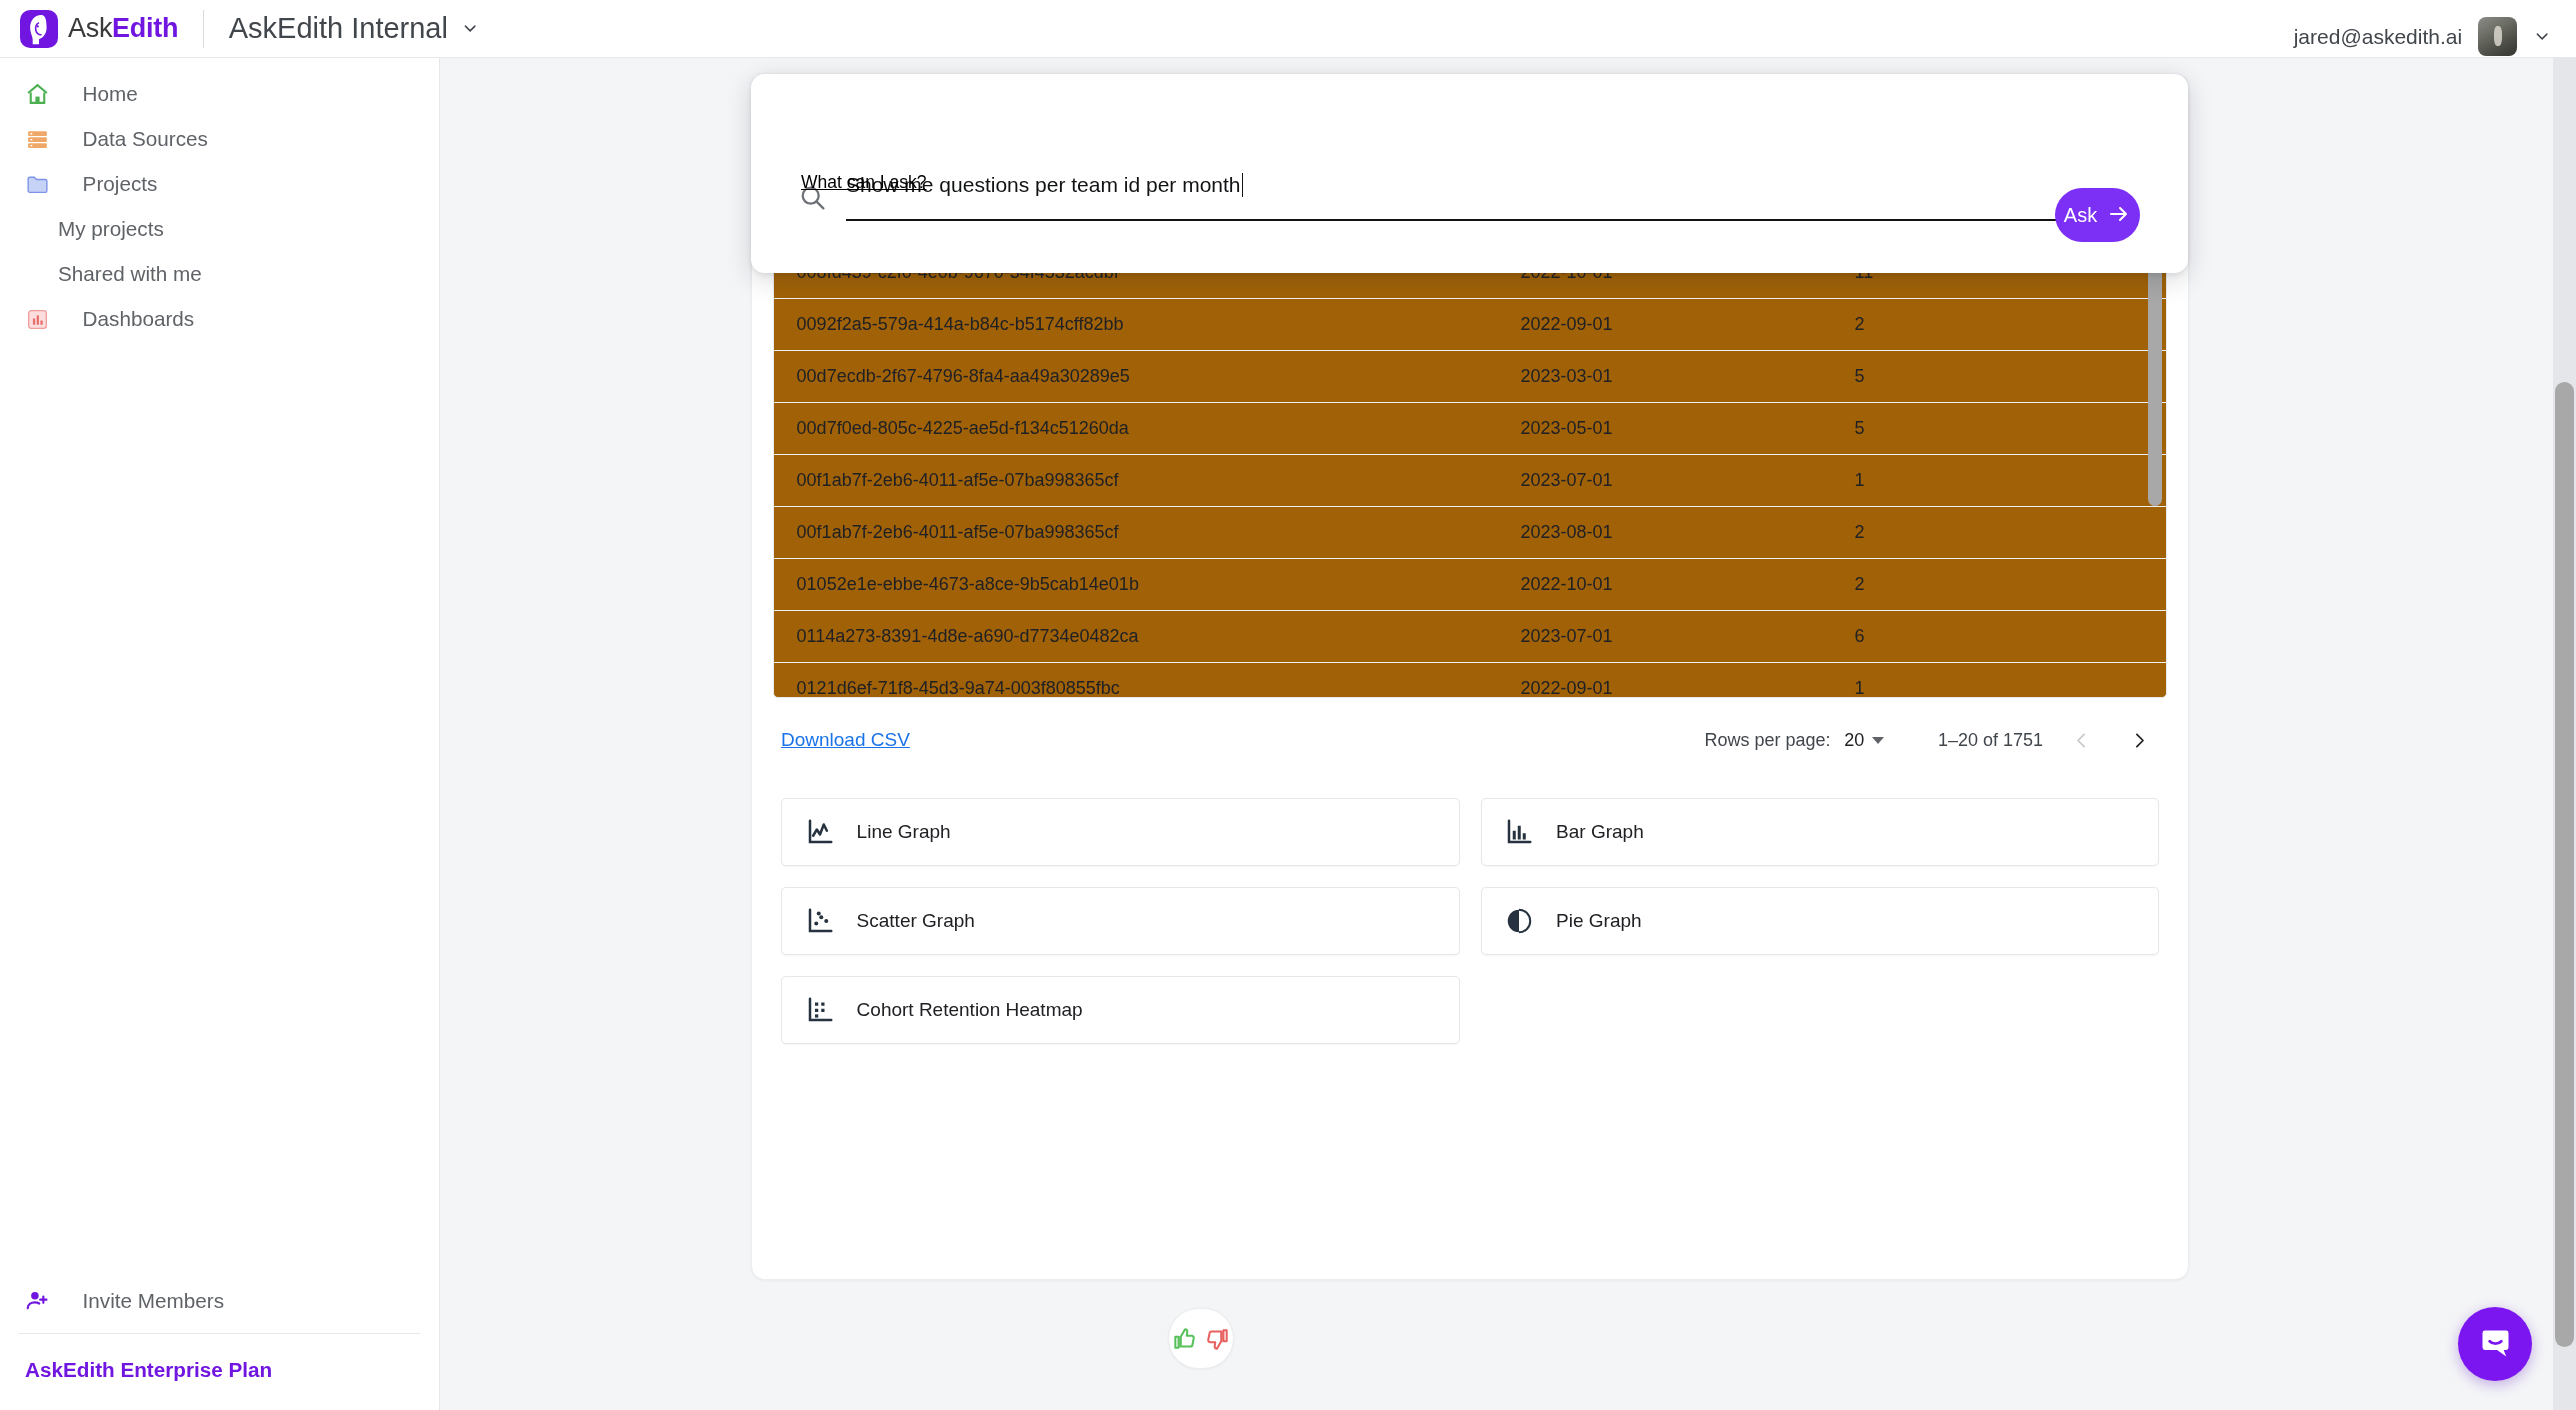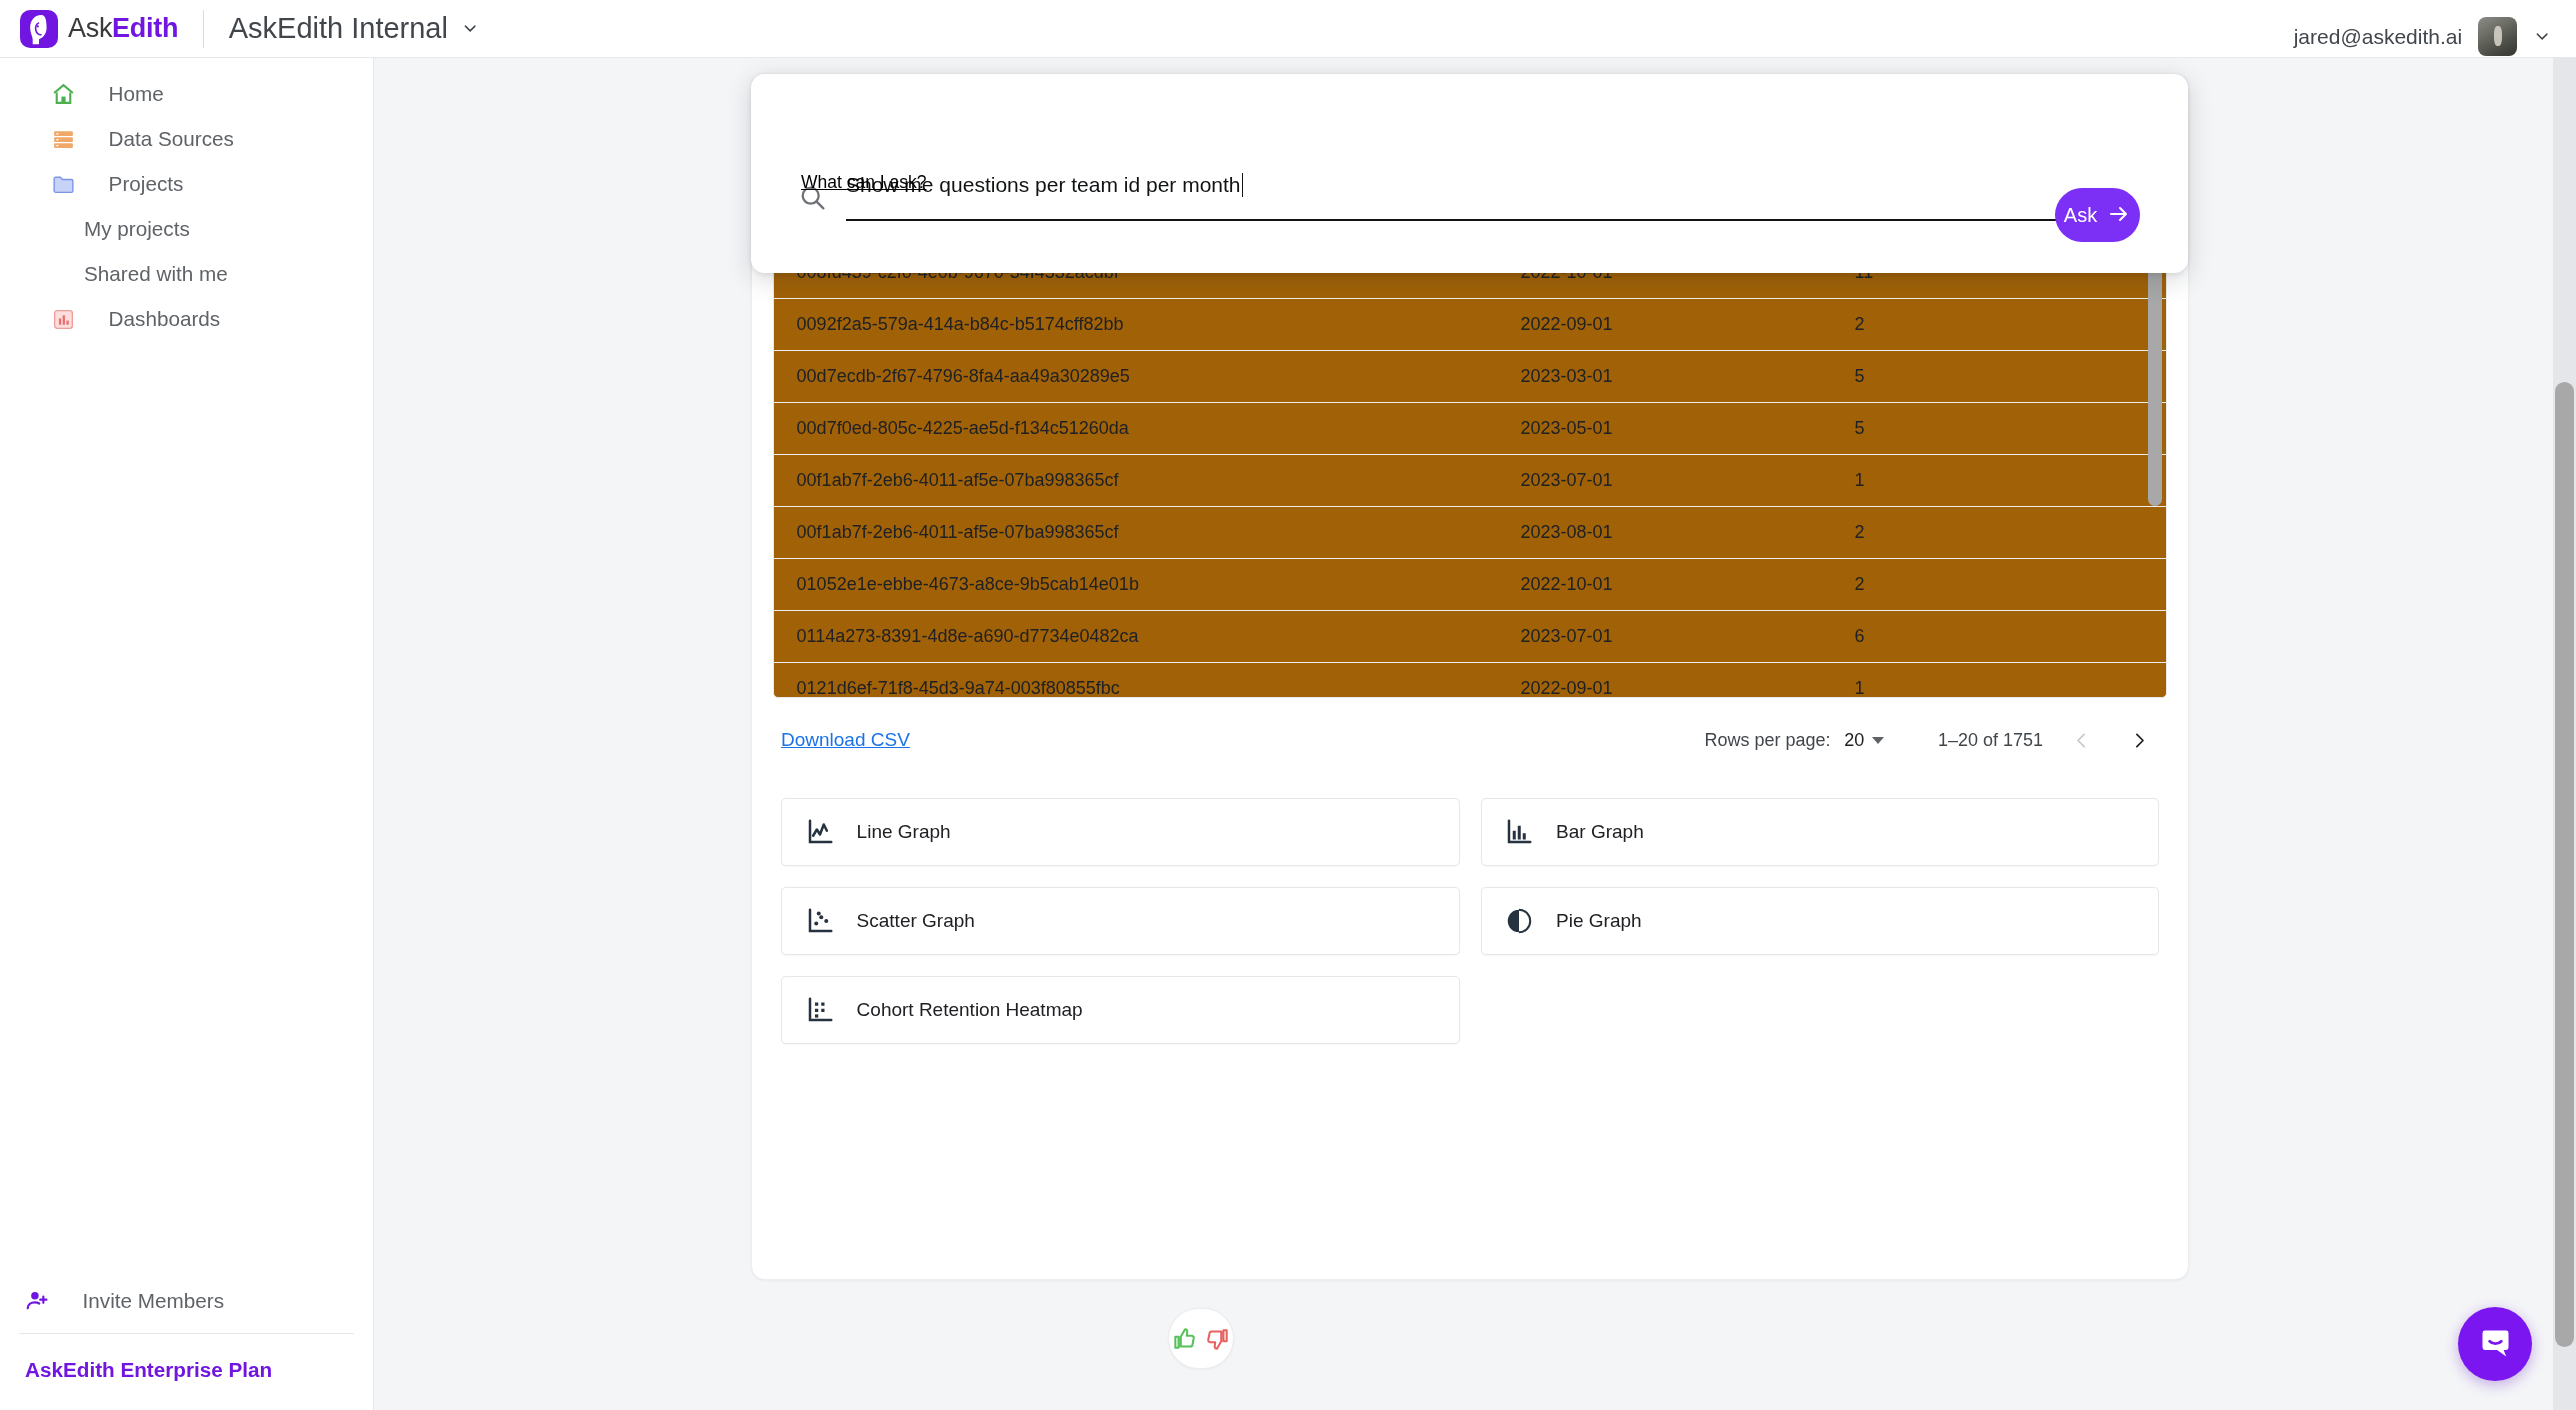--- a/index.html
+++ b/index.html
@@ -46,25 +46,24 @@
   }
   .avatar::after {
     content:""; position:absolute; left:40%; top:22%;
     width:20%; height:52%; border-radius:40%;
     background:#d9d6cd; opacity:.85;
   }
 
   
   .sidebar {
     position: absolute; top: 58px; left: 0;
-    width: 374px; height: 1353px;
+    width: 440px; height: 1353px;
     background: #ffffff;
     border-right: 0.6px solid #e6e8eb;
     z-index: 20;
-    padding-left: 26px;
   }
   .nav { padding-top: 13.8px; }
   .nav-item {
     display: flex; align-items: center;
     height: 45px; padding-left: 25px;
     cursor: pointer;
   }
   .nav-icon {
     width: 30px; min-width: 30px; display: flex; align-items: center; justify-content: flex-start;
   }

